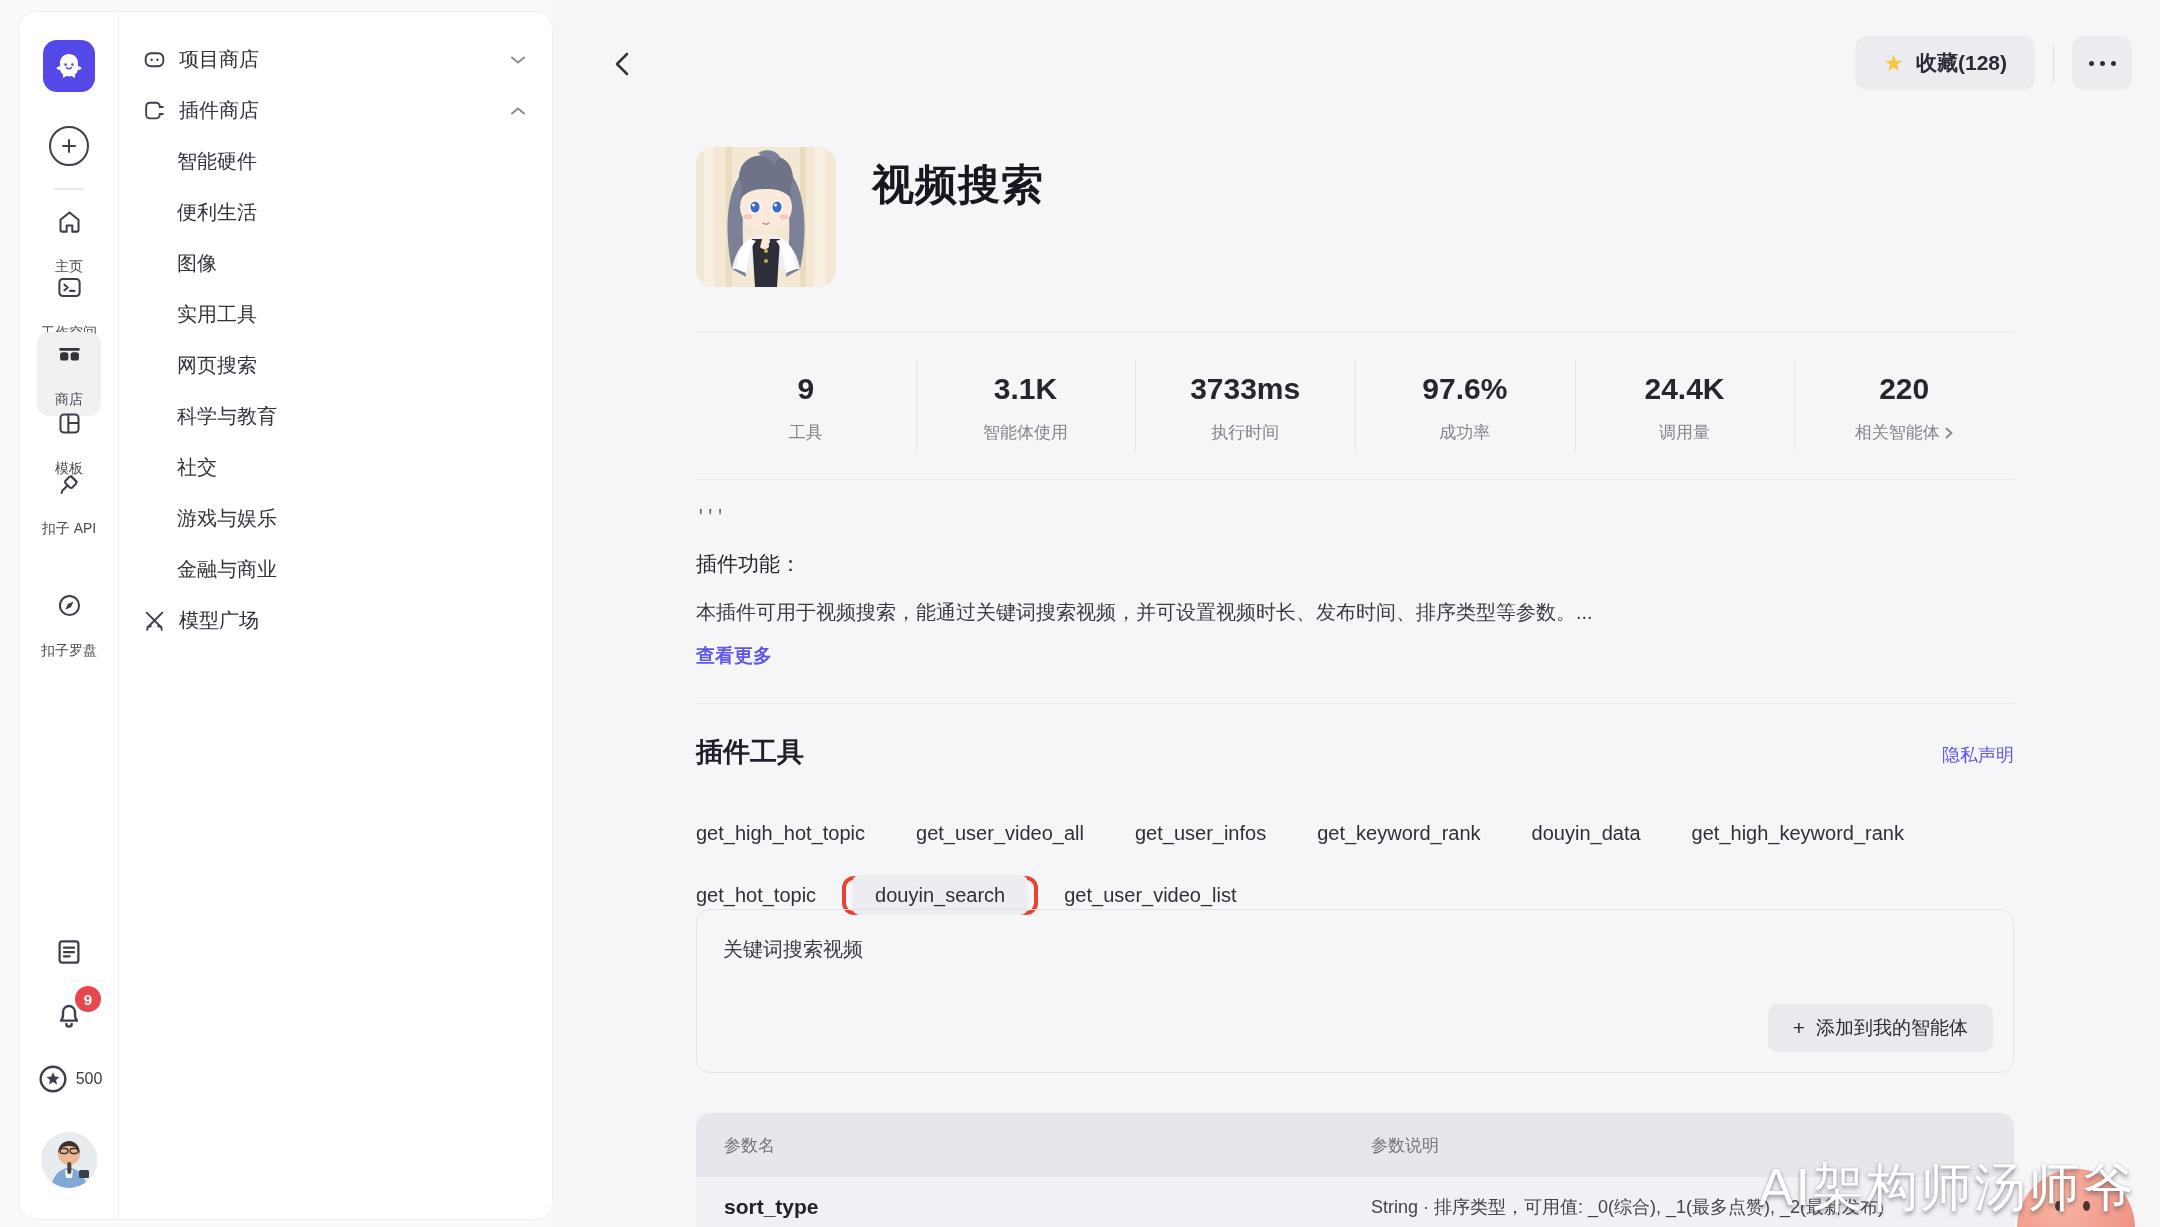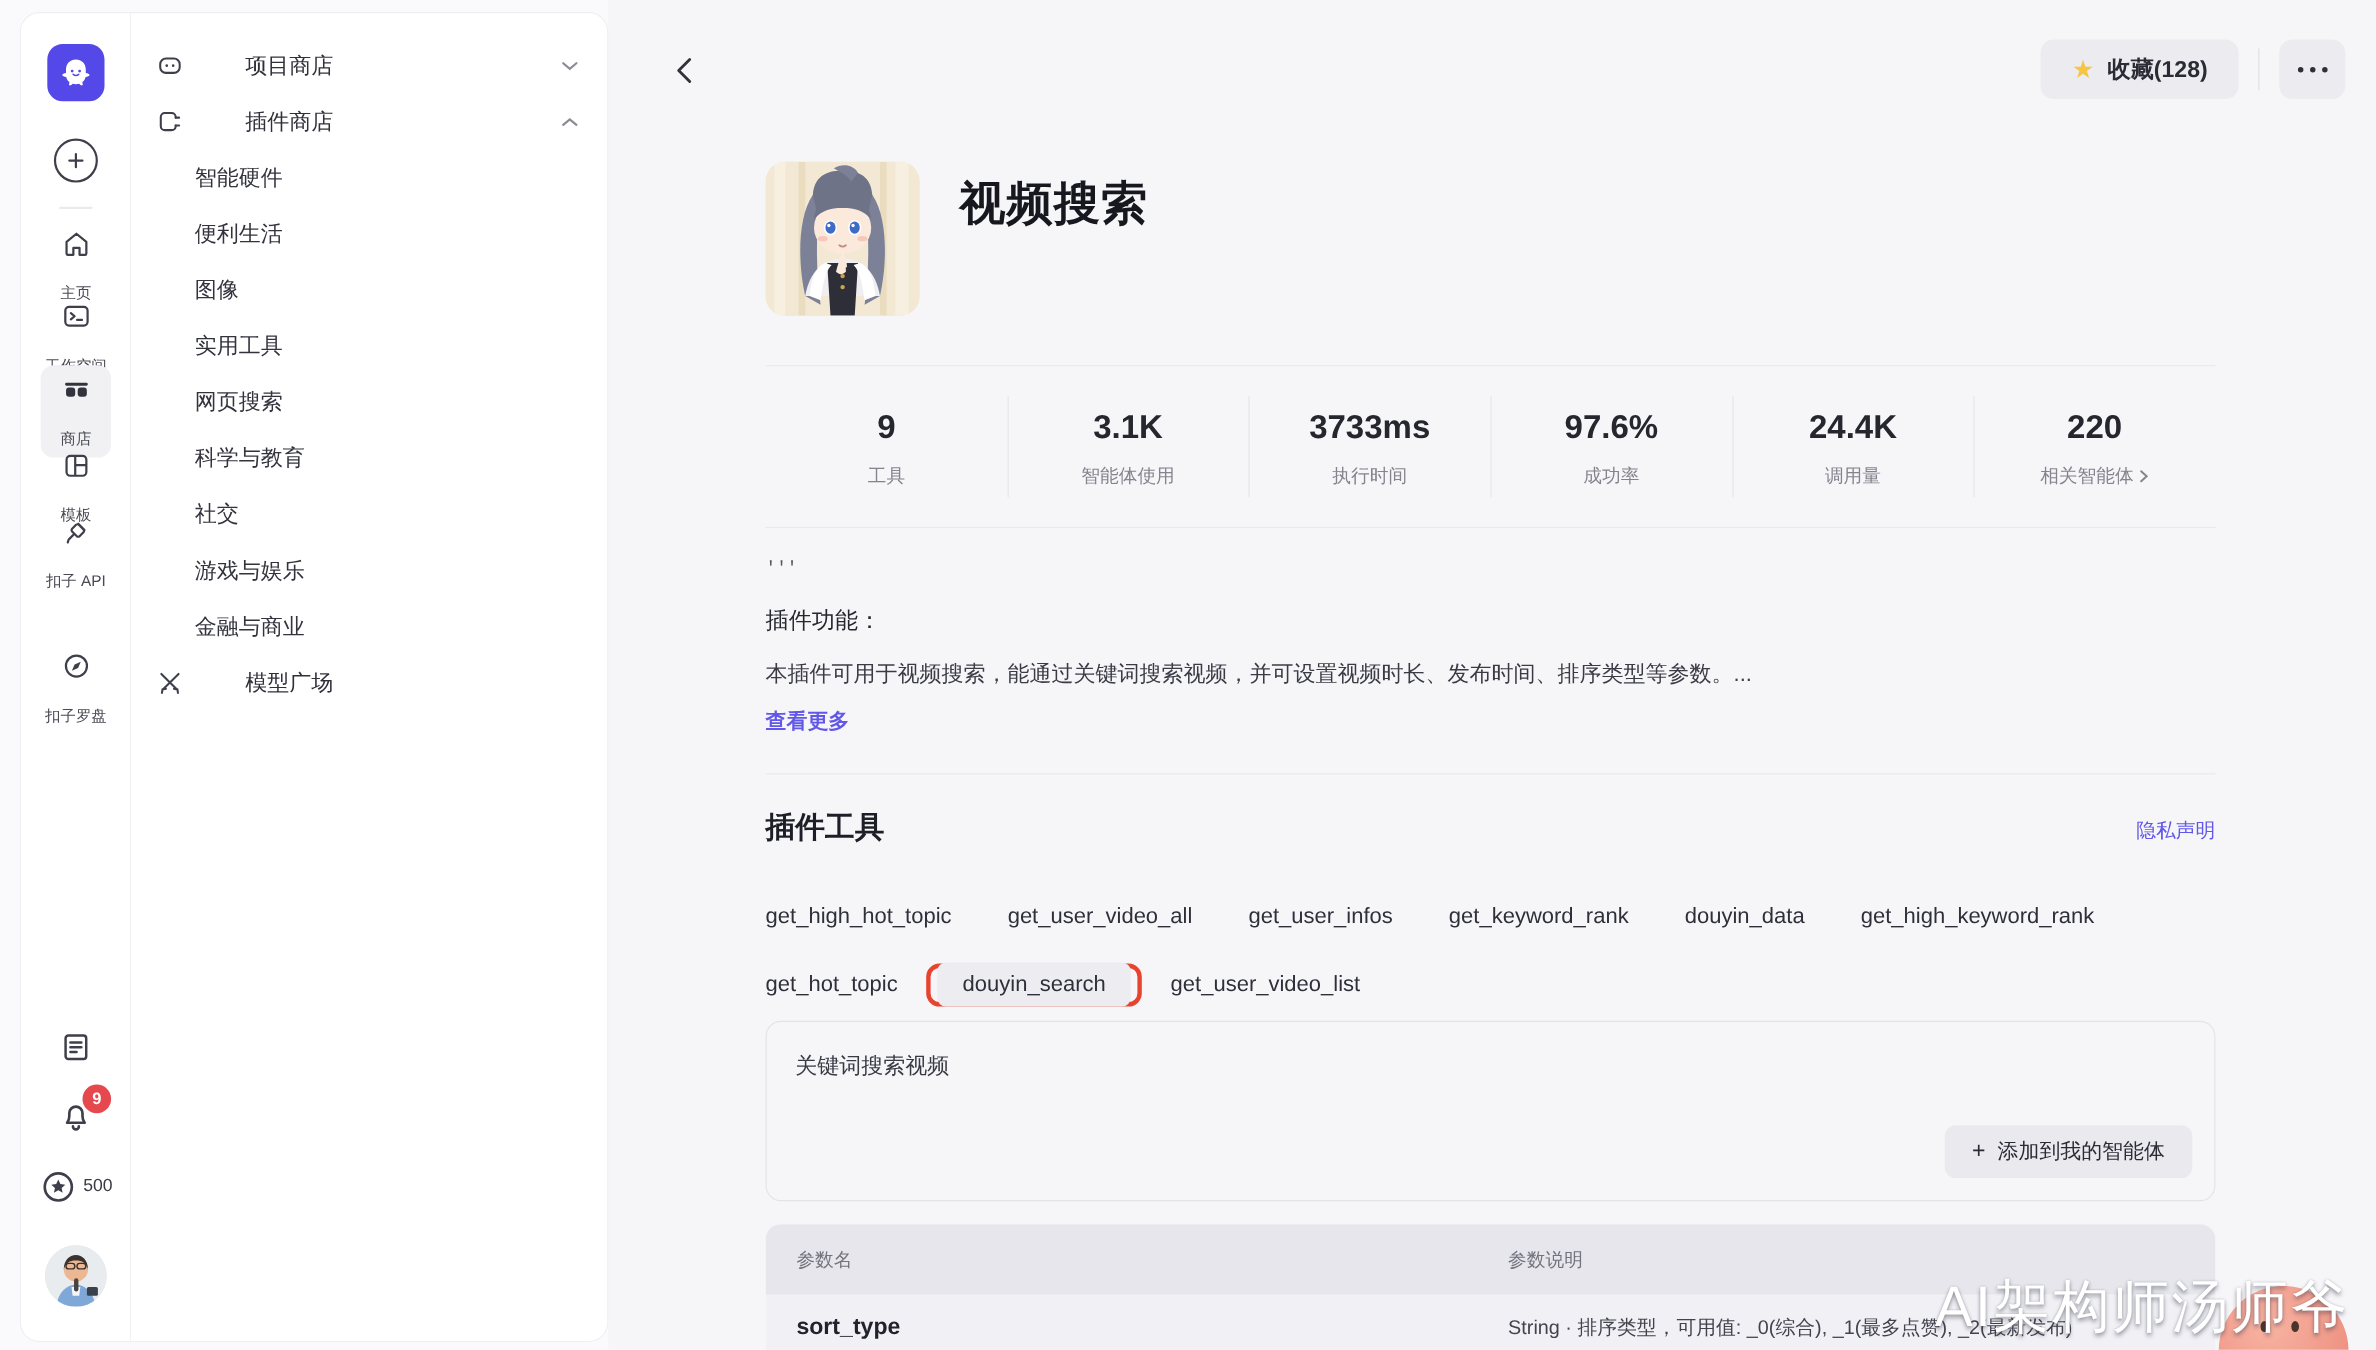--- a/index.html
+++ b/index.html
@@ -45,21 +45,21 @@
     background:#E5484D; border-radius:13px; color:#fff; font-size:15px; font-weight:700;
     display:flex; align-items:center; justify-content:center; padding:0 6px;
   }
   .credits-label { font-size:16px; color:#3A3A45; }
   .user-avatar { width:56px; height:56px; border-radius:50%; overflow:hidden; background:#DDE3EA; }
 
   
   .nav { flex:1; padding-top:22px; }
   .nav-row {
     height:51px; display:flex; align-items:center; padding:0 26px 0 22px;
-    font-size:20px; color:#30303B; cursor:pointer;gap:44px;
+    font-size:20px; color:#30303B; cursor:pointer;
   }
   .nav-row .nav-icon { width:26px; display:flex; justify-content:center; }
   .nav-row .nav-label { margin-left:12px; font-weight:500; }
   .nav-row .chev { margin-left:auto; }
   .nav-sub { padding-left:58px; }
   .nav-sub .nav-label { margin-left:0; font-weight:400; color:#33333E; }
 
   
   #main { position:absolute; left:553px; top:0; right:0; bottom:0; background:#F6F6F9; }
   .back-btn { position:absolute; left:52px; top:46px; width:36px; height:36px;
@@ -114,21 +114,21 @@
   .privacy-link { font-size:18px; color:#6157E8; cursor:pointer; }
   .tab-rows { margin-top:38px; display:flex; flex-direction:column; gap:12px; }
   .tab-row { display:flex; align-items:center; height:50px; }
   .tab-row.r1 > * + * { margin-left:51px; }
   .tab-row.r2 > * + * { margin-left:26px; }
   .tab { font-size:20px; font-weight:500; color:#2F2F3A; cursor:pointer; }
   .sel-ring { border:4px solid #E8432E; border-radius:12px; padding:4px 6px; }
   .sel-pill { background:#ECECF1; border-radius:8px; padding:9px 23px; font-size:20px; font-weight:500; color:#2F2F3A; cursor:pointer; }
 
   .tool-box {
-    position:absolute; top:928px; width:100%; height:164px;
+    position:absolute; top:909px; width:100%; height:164px;
     border:1.5px solid #E2E2E8; border-radius:14px;
   }
   .tool-desc { position:absolute; top:26px; left:26px; font-size:20px; color:#3A3A45; }
   .add-btn {
     position:absolute; right:20px; bottom:20px; height:48px; padding:0 25px;
     background:#E9E9EE; border-radius:10px;
     display:flex; align-items:center; gap:11px;
     font-size:19px; font-weight:500; color:#2B2B36; cursor:pointer;
   }
   .add-plus { font-size:21px; color:#2B2B36; }

